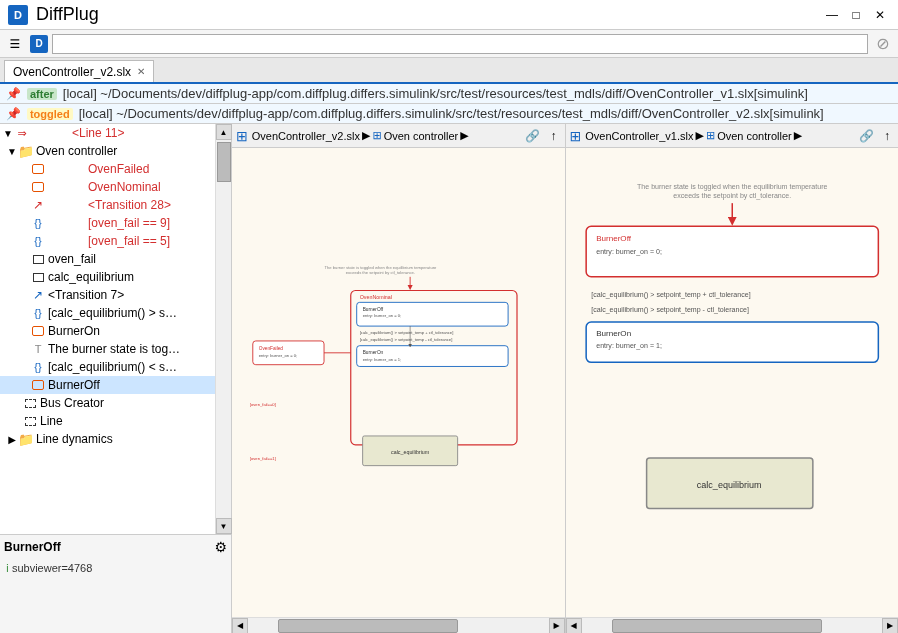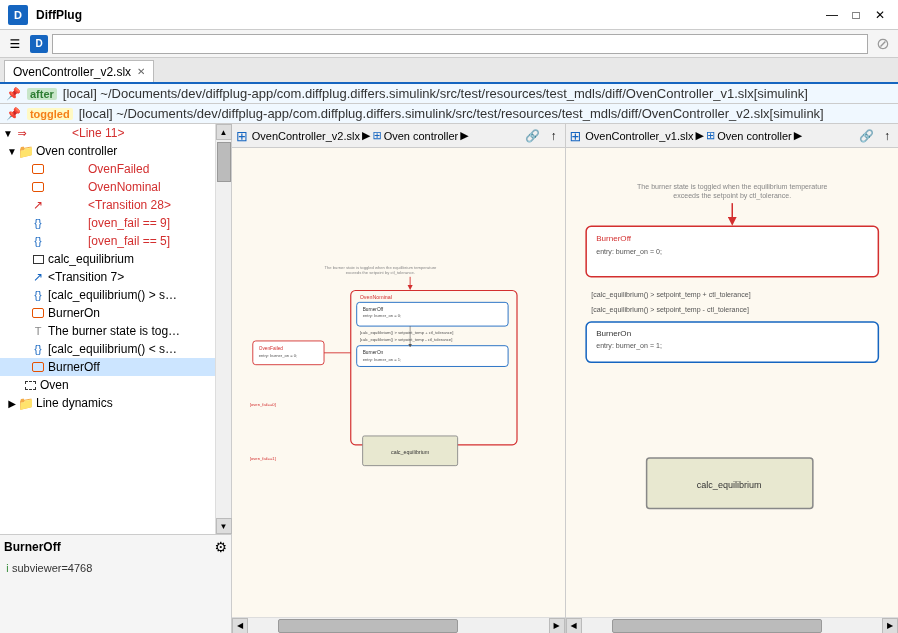--- a/index.html
+++ b/index.html
@@ -10,21 +10,21 @@
       background: #fff;
       border-bottom: 1px solid #ccc;
       display: flex;
       align-items: center;
       height: 30px;
       padding: 0 8px;
       gap: 8px;
     }
     .title-bar-icon { width: 20px; height: 20px; background: #1565c0; display: flex; align-items: center; justify-content: center; border-radius: 2px; }
     .title-bar-icon span { color: white; font-weight: bold; font-size: 11px; }
-    .title-bar-text { flex: 1; font-size: 12px; font-weight: 700; }
+    .title-bar-text { flex: 1; font-size: 18px; font-weight: 400; }
     .title-bar-controls { display: flex; gap: 4px; }
     .title-bar-btn { width: 20px; height: 20px; background: none; border: none; cursor: pointer; font-size: 12px; display: flex; align-items: center; justify-content: center; }
 
     
     .toolbar {
       background: #f5f5f5;
       border-bottom: 1px solid #ccc;
       height: 28px;
       display: flex;
       align-items: center;
@@ -349,20 +349,28 @@
                 <span style="color:#1565c0;font-size:11px;">{}</span>
               </span>
               <span class="tree-label color-red">[oven_fail == 5]</span>
             </div>
             <div class="tree-item">
               <span class="tree-indent" style="width: 16px;"></span>
               <span class="tree-expand"> </span>
               <span class="tree-icon">
                 <span style="border:1px solid #333;width:11px;height:9px;display:inline-block;font-size:8px;"></span>
               </span>
+              <span class="tree-label ">oven_fail</span>
+            </div>
+            <div class="tree-item">
+              <span class="tree-indent" style="width: 16px;"></span>
+              <span class="tree-expand"> </span>
+              <span class="tree-icon">
+                <span style="border:1px solid #333;width:11px;height:9px;display:inline-block;font-size:8px;"></span>
+              </span>
               <span class="tree-label ">calc_equilibrium</span>
             </div>
             <div class="tree-item">
               <span class="tree-indent" style="width: 16px;"></span>
               <span class="tree-expand"> </span>
               <span class="tree-icon">
                 <span style="color:#1565c0;font-size:12px;">↗</span>
               </span>
               <span class="tree-label ">&lt;Transition 7&gt;</span>
             </div>
@@ -405,21 +413,29 @@
                 <span style="color:#e65100;font-size:11px;border:1px solid #e65100;width:12px;height:10px;display:inline-block;border-radius:2px;"></span>
               </span>
               <span class="tree-label ">BurnerOff</span>
             </div>
             <div class="tree-item">
               <span class="tree-indent" style="width: 8px;"></span>
               <span class="tree-expand"> </span>
               <span class="tree-icon">
                 <span style="border:1px dashed #333;width:11px;height:9px;display:inline-block;font-size:8px;"></span>
               </span>
-              <span class="tree-label ">Oven</span>
+              <span class="tree-label ">Bus Creator</span>
+            </div>
+            <div class="tree-item">
+              <span class="tree-indent" style="width: 8px;"></span>
+              <span class="tree-expand"> </span>
+              <span class="tree-icon">
+                <span style="border:1px dashed #333;width:11px;height:9px;display:inline-block;font-size:8px;"></span>
+              </span>
+              <span class="tree-label ">Line</span>
             </div>
             <div class="tree-item">
               <span class="tree-indent" style="width: 4px;"></span>
               <span class="tree-expand">▶</span>
               <span class="tree-icon">
                 <span style="color:#f9a825;font-size:13px;">📁</span>
               </span>
               <span class="tree-label ">Line dynamics</span>
             </div>
           </div>

